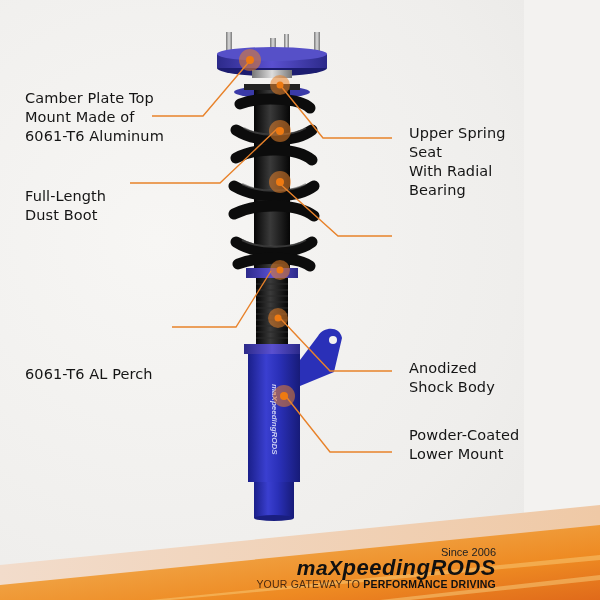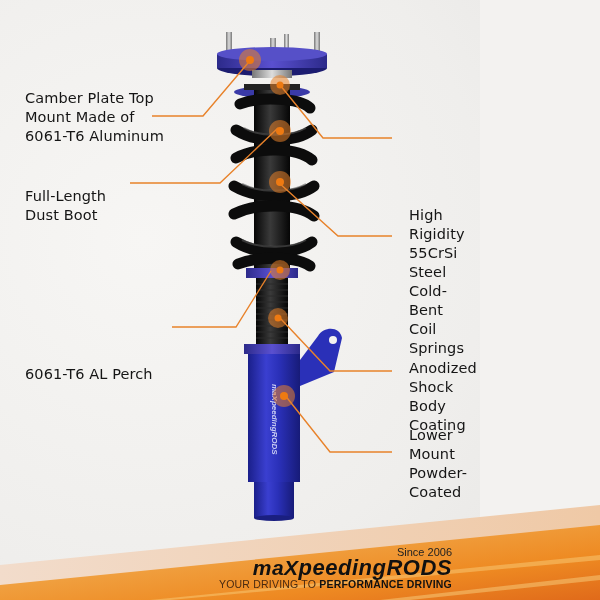--- a/index.html
+++ b/index.html
@@ -1,18 +1,18 @@
 <!DOCTYPE html>
 <html><head>
 <meta charset="utf-8">
 <style>
   html,body{margin:0;padding:0;}
   body{width:600px;height:600px;overflow:hidden;background:#f3f2f0;font-family:"DejaVu Sans",sans-serif;}
   .stage{position:relative;width:480px;height:600px;background:
-    radial-gradient(circle at 30% 40%, #f7f6f4 0%, #efeeec 70%, #e9e8e6 100%);}
+    radial-gradient(circle at 30% 40%, #f7f6f4 0%, #efeeec 70%, #e9e8e6 100%); padding-left: 44px;}
   .label{position:absolute;color:#151515;font-size:14.5px;line-height:19px;letter-spacing:0.1px;}
   .banner{position:absolute;left:0;top:0;width:600px;height:600px;}
   .brand{position:absolute;right:28px;top:546px;text-align:right;}
   .brand .since{font-family:"Liberation Sans",sans-serif;font-size:11px;color:#222;}
   .brand .logo{font-family:"Liberation Sans",sans-serif;font-weight:bold;font-style:italic;font-size:21px;color:#111;letter-spacing:0.5px;line-height:20px;}
   .brand .logo .rods{font-size:22px;}
   .brand .tag{font-family:"Liberation Sans",sans-serif;font-size:10.5px;color:#4a2a10;letter-spacing:0.2px;}
   .brand .tag b{color:#111;text-align:center;}
   svg{position:absolute;left:0;top:0;}
 </style>
@@ -154,34 +154,32 @@
     <div>6061-T6 Aluminum</div>
   </div>
   <div class="label" style="left:25px;top:173px;margin-top:14px;">
     <div>Full-Length</div>
     <div>Dust Boot</div>
   </div>
   <div class="label" style="left:25px;top:317px;margin-top:48px;">
     <div>6061-T6 AL Perch</div>
   </div>
 
-  <div class="label" style="left:409px;top:206px;">
-    <div>High Rigidity 55CrSi</div>
-    <div>Steel Cold-Bent</div>
-    <div>Coil Springs</div>
+  <div class="label" style="left:409px;top:124px;">
+    <div>Upper Spring Seat</div>
+    <div>With Radial Bearing</div>
   </div>
   <div class="label" style="left:409px;top:359px;">
     <div>Anodized Shock Body</div>
-    <div>Coating</div>
   </div>
   <div class="label" style="left:409px;top:426px;">
+    <div>Powder-Coated</div>
     <div>Lower Mount</div>
-    <div>Powder-Coated</div>
   </div>
 
   <div class="brand">
     <div class="since">Since 2006</div>
     <div class="logo">
       <span>maX</span><span class="rods">peedingRODS</span>
     </div>
-    <div class="tag"><span>YOUR DRIVING TO </span><b>PERFORMANCE DRIVING</b></div>
+    <div class="tag"><span>YOUR GATEWAY TO </span><b>PERFORMANCE DRIVING</b></div>
   </div>
 </div>
 
 </body></html>

